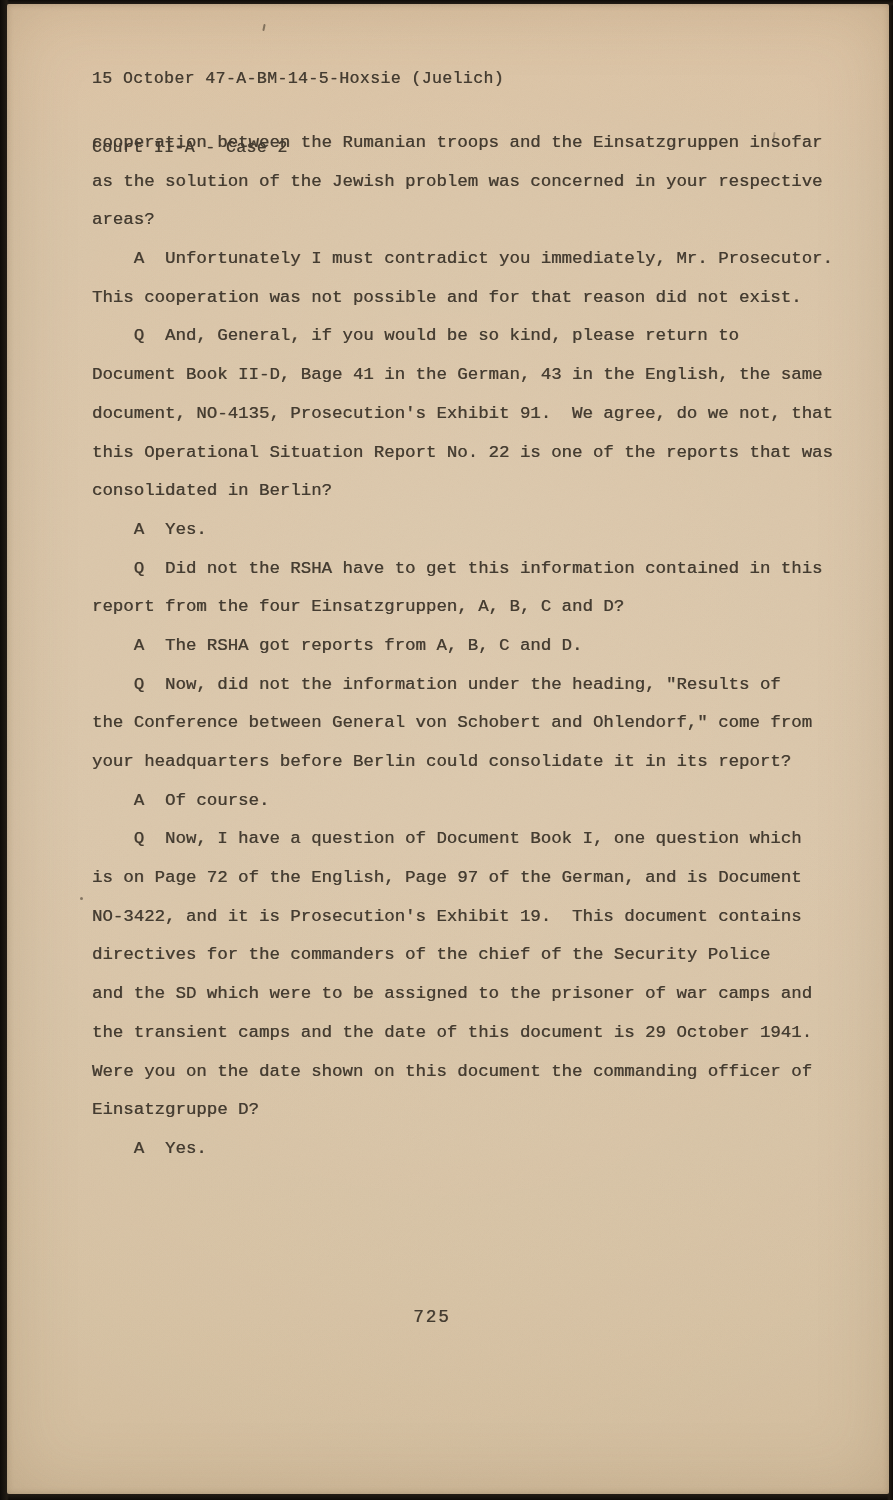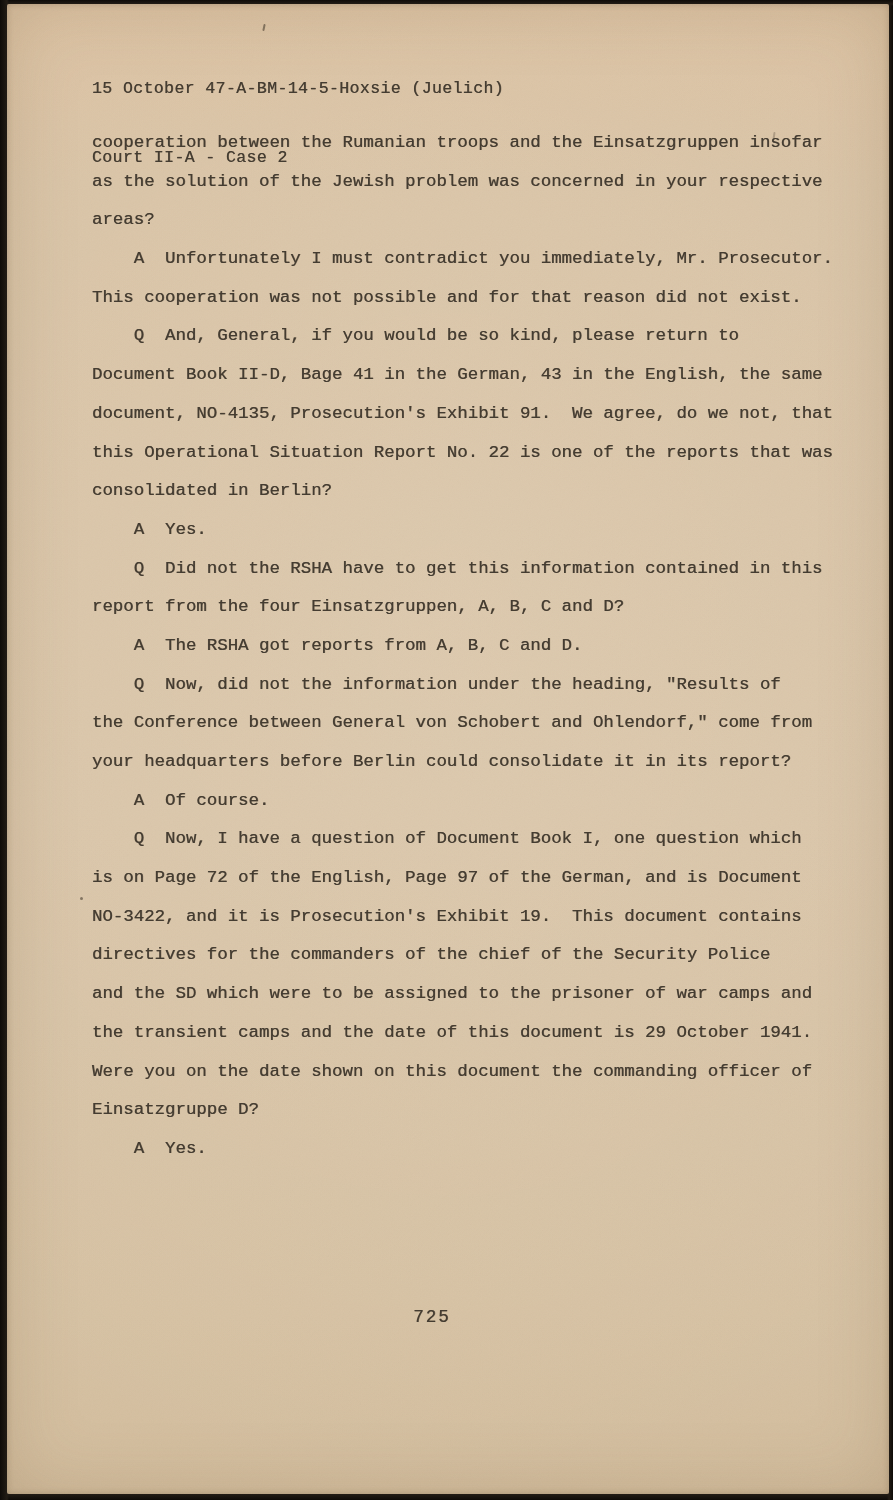--- a/index.html
+++ b/index.html
@@ -40,21 +40,21 @@
     pointer-events: none;
   }
   .ink {
     color: var(--ink-color, #443c31);
     text-shadow: 0.4px 0.3px 0.5px rgba(62, 53, 42, 0.55), -0.2px 0 0.4px rgba(62, 53, 42, 0.3);
     -webkit-font-smoothing: antialiased;
   }
   .header {
     position: absolute;
     left: 85px;
-    top: 27px;
+    top: 17px;
     font-size: 16.5px;
     line-height: 23px;
     white-space: pre;
     letter-spacing: 0.4px;
   }
   .body-lines {
     position: absolute;
     left: 85px;
     top: 120px;
     width: 770px;

